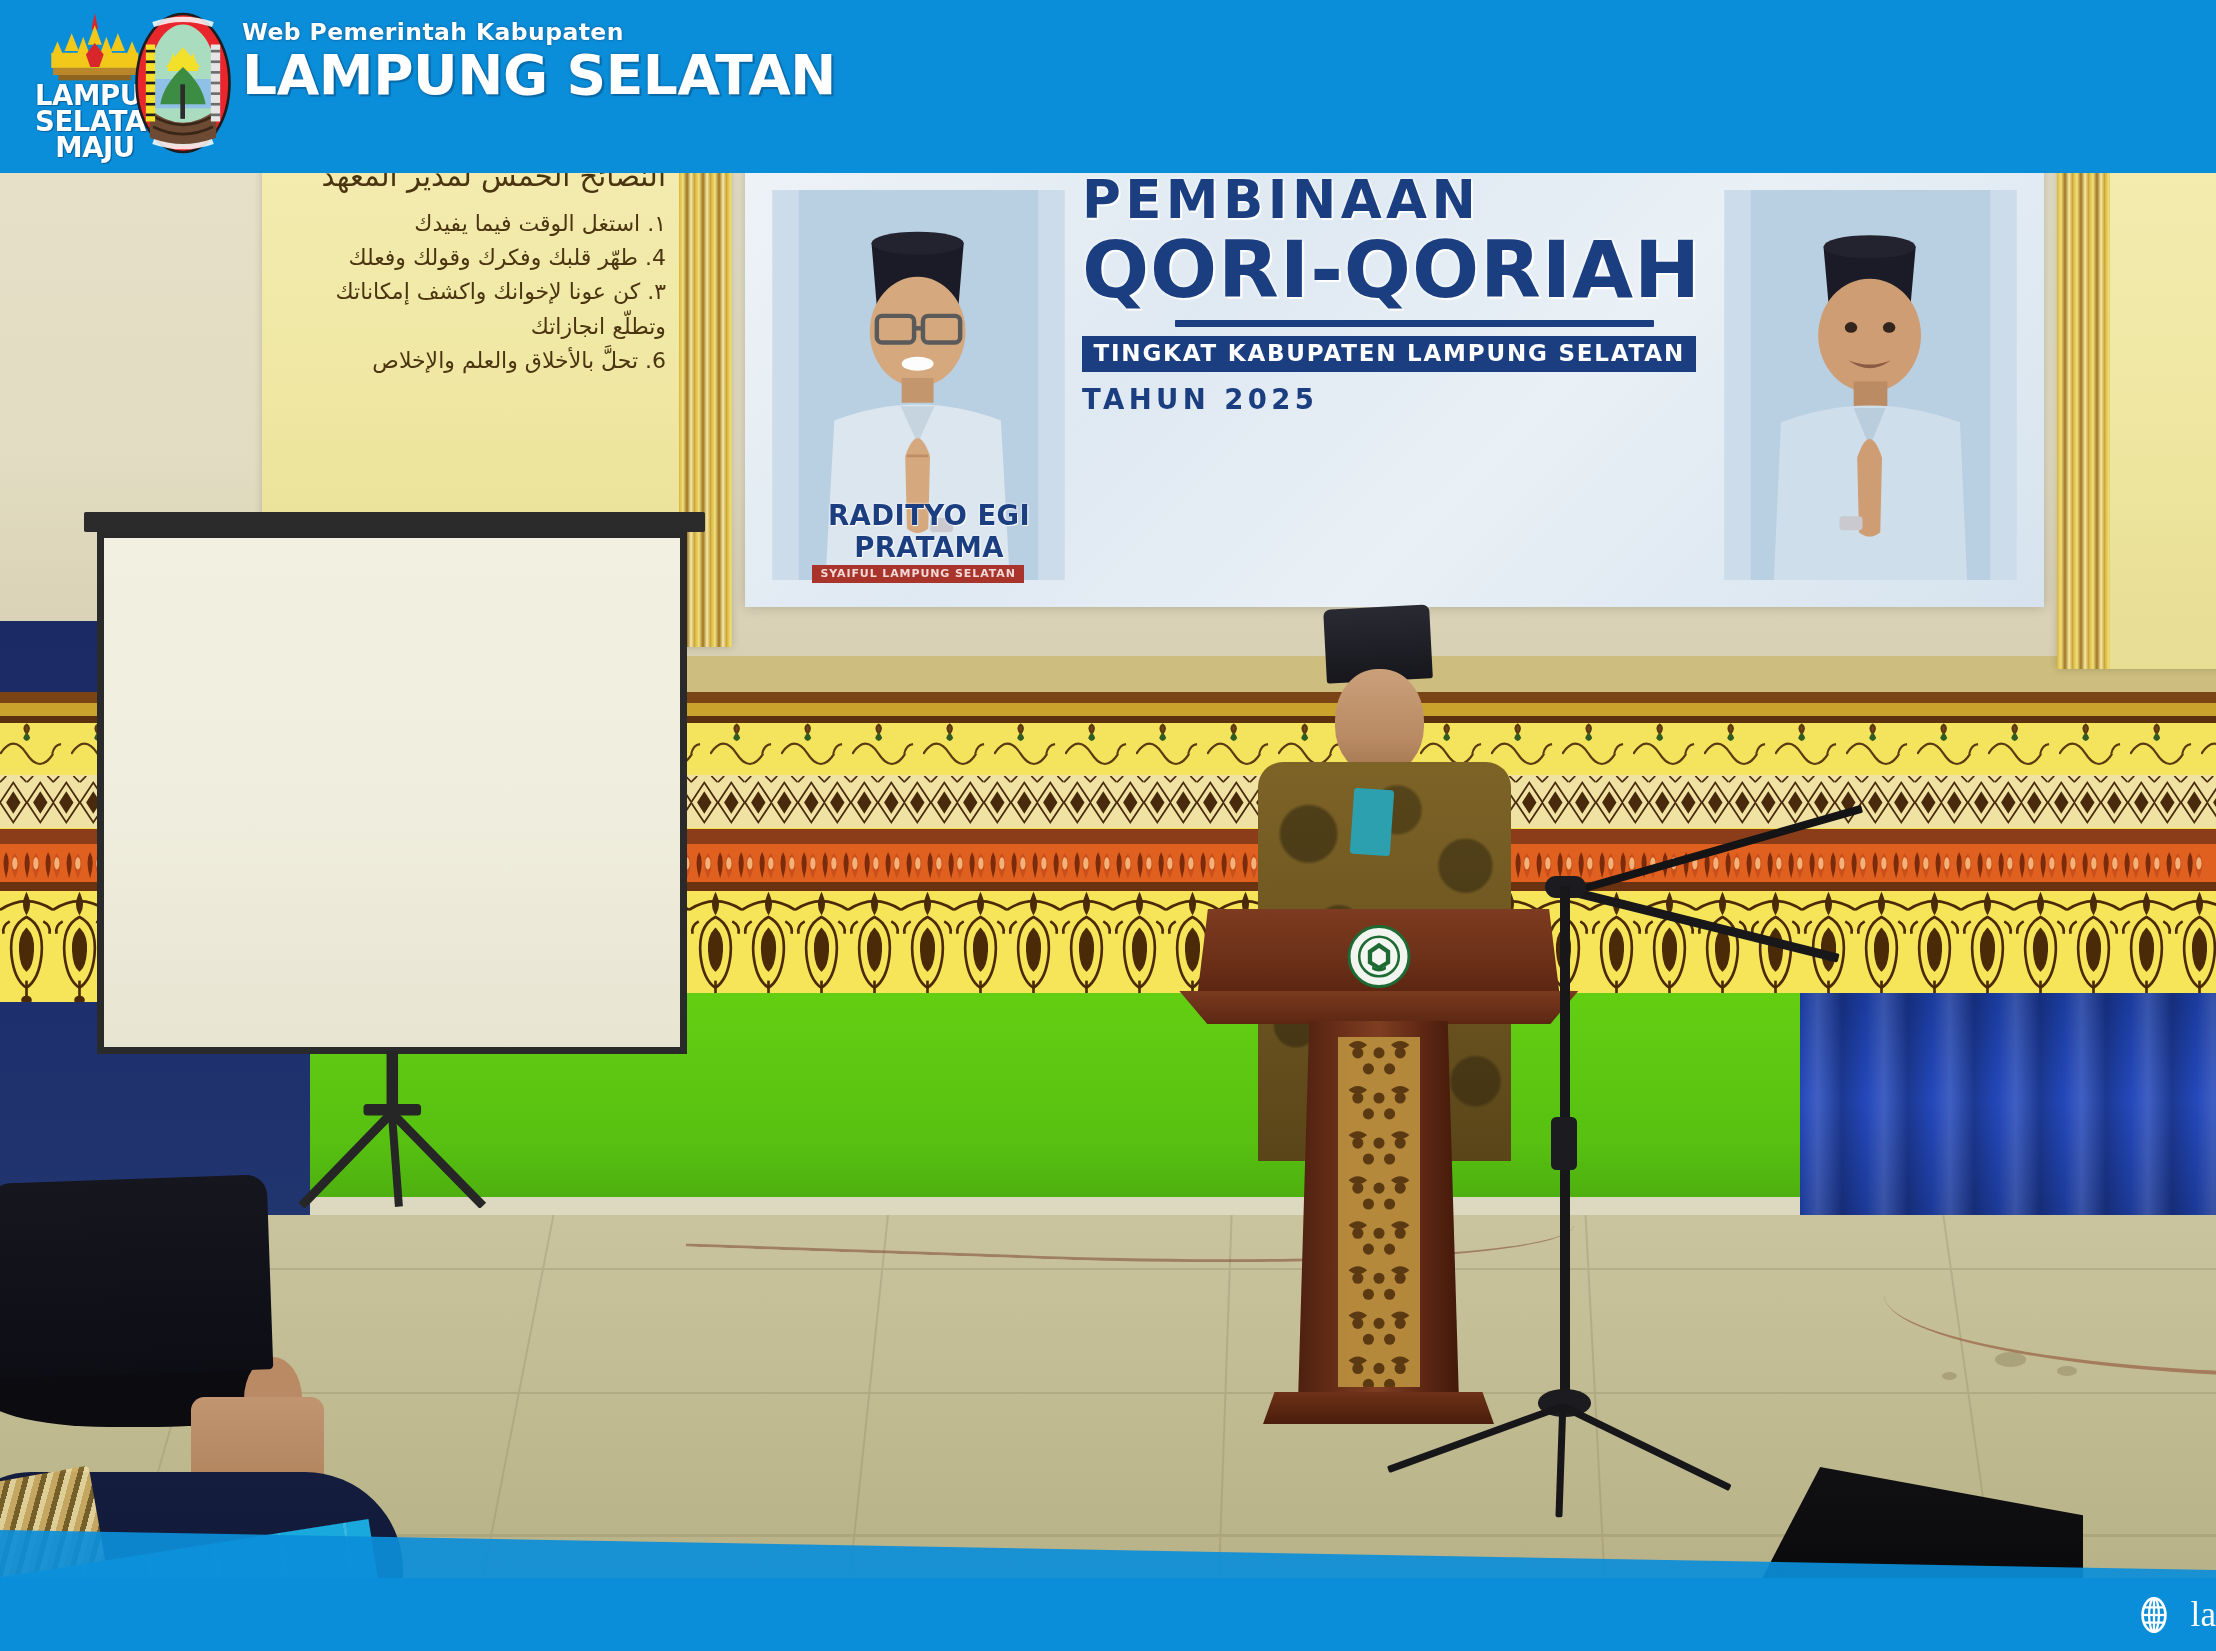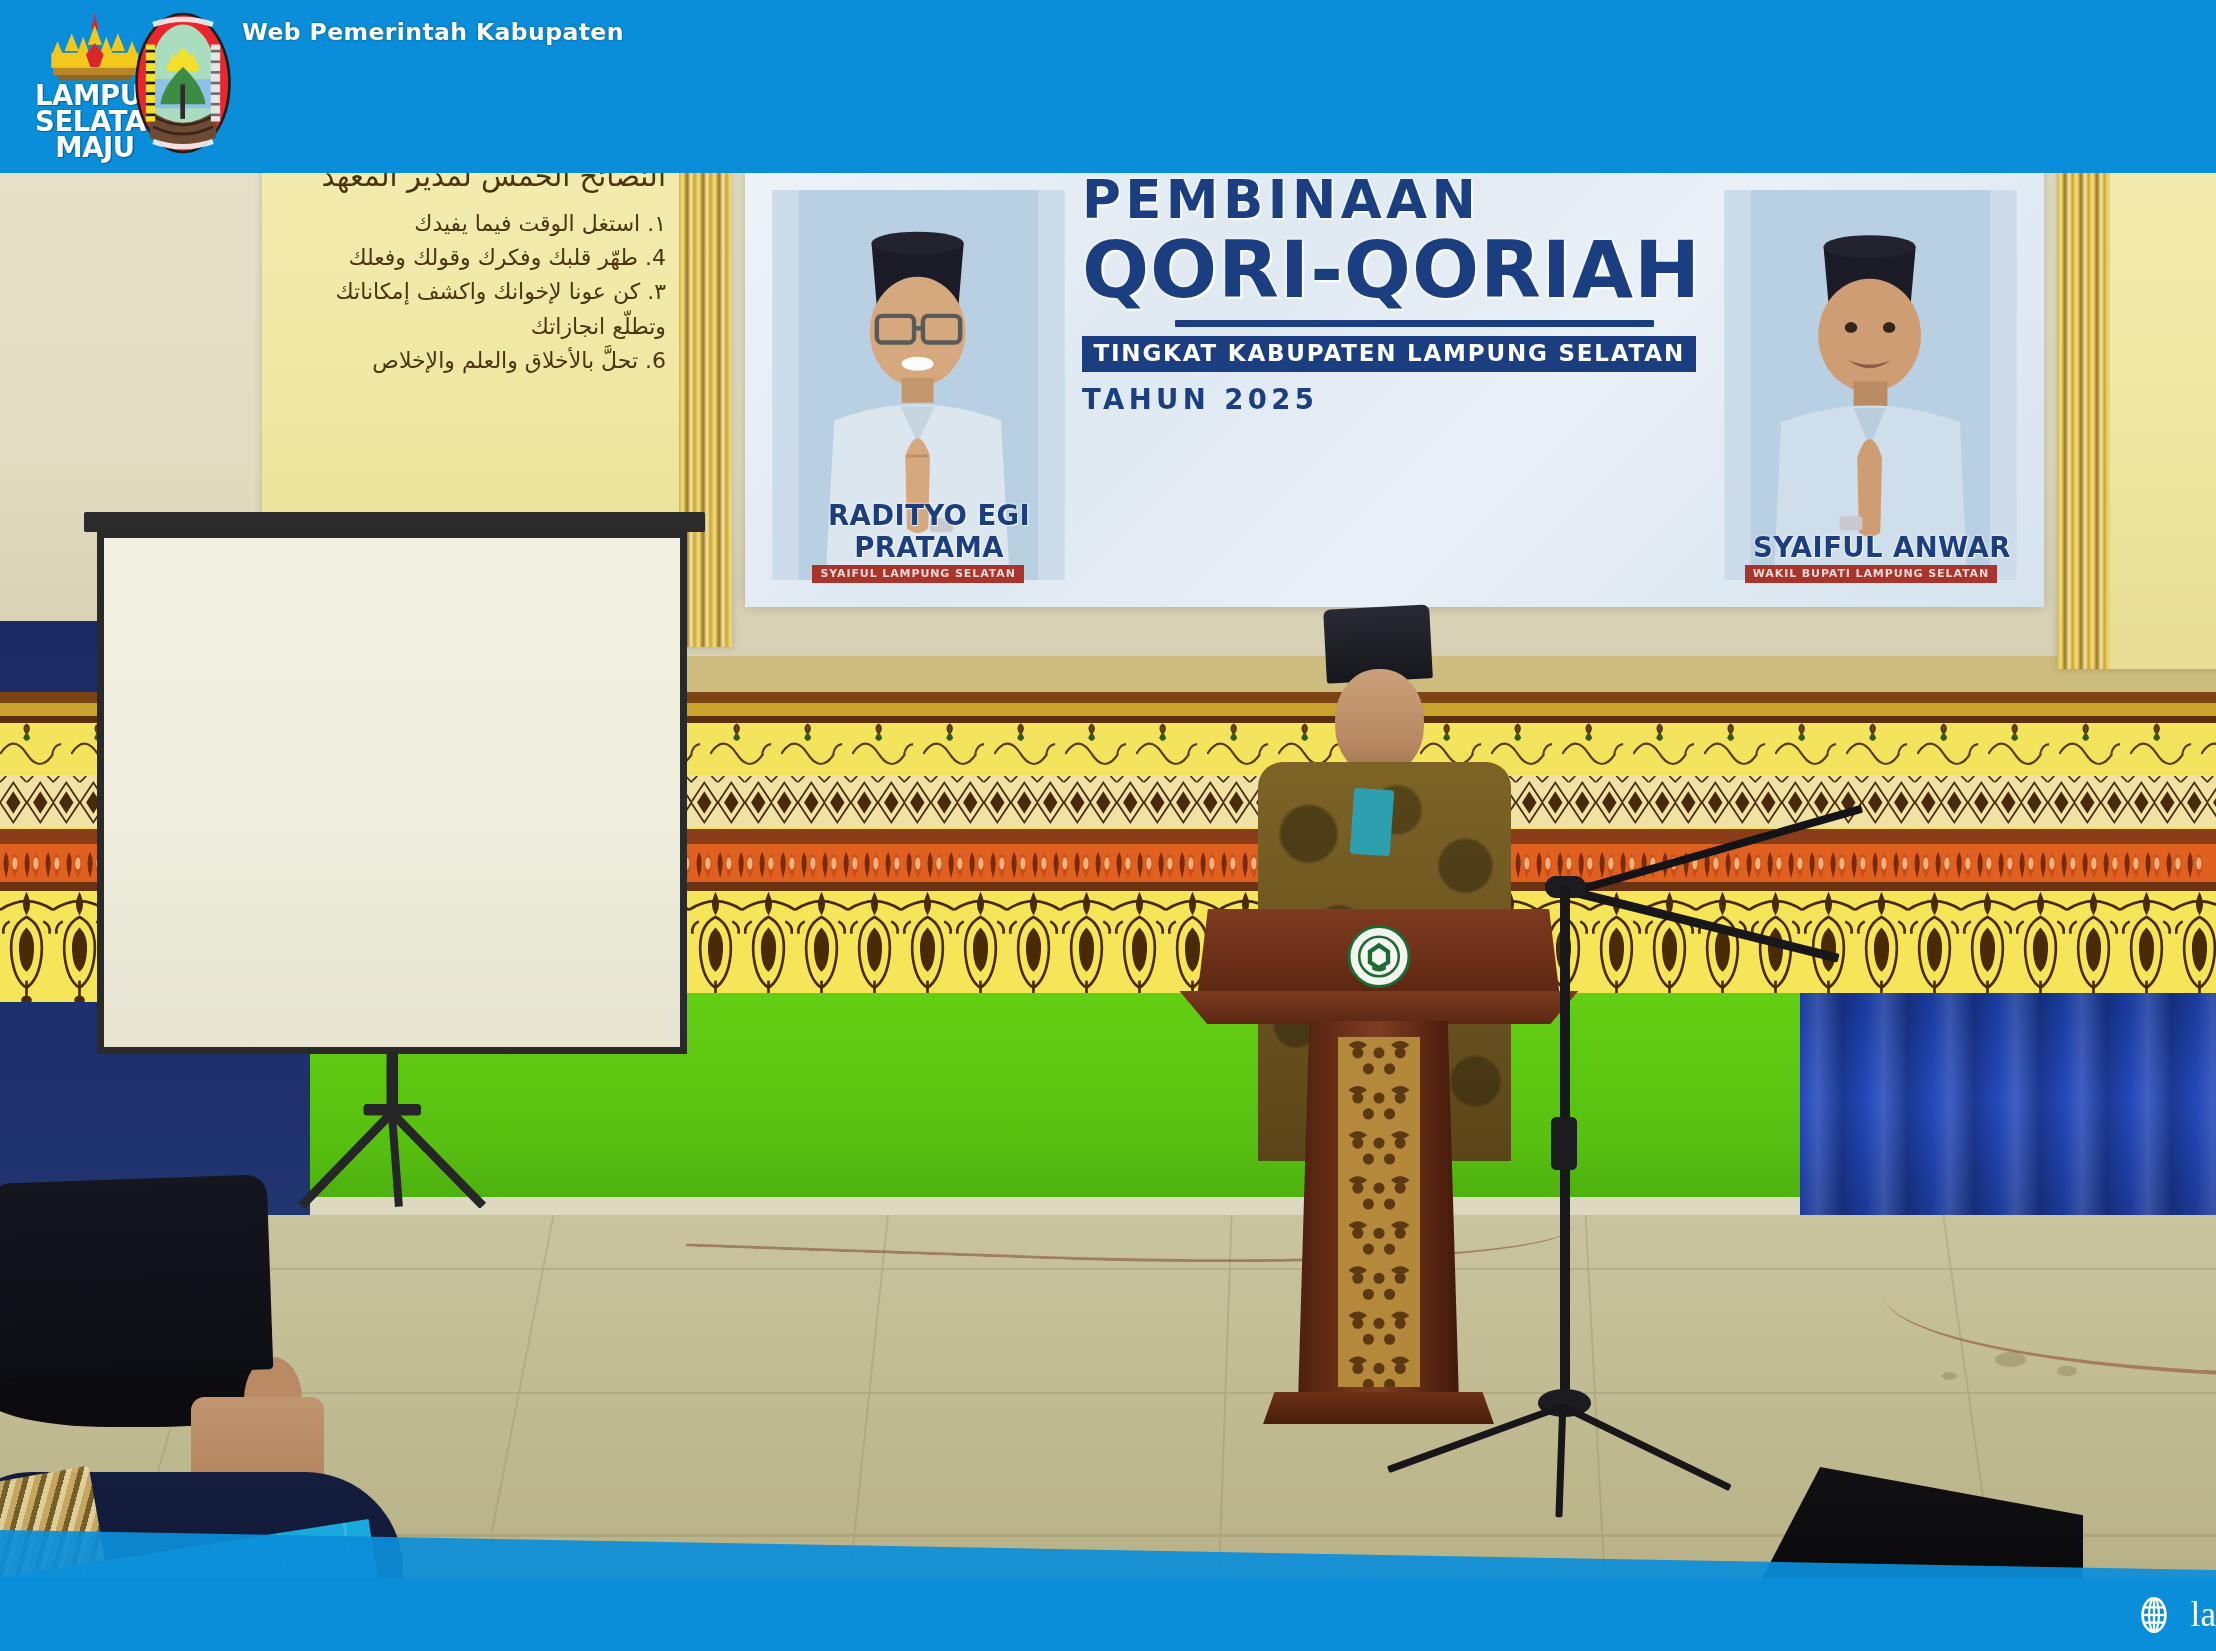--- a/index.html
+++ b/index.html
@@ -490,24 +490,20 @@
             <ellipse cx="164" cy="164" rx="58" ry="64" fill="#cf9d73"></ellipse>
             <ellipse cx="143" cy="155" rx="7" ry="6" fill="#33251c"></ellipse>
             <ellipse cx="186" cy="155" rx="7" ry="6" fill="#33251c"></ellipse>
             <path d="M140 192 q24 18 48 0 q-24 10 -48 0 z" fill="#8a5a42"></path>
             <rect x="146" y="216" width="38" height="28" fill="#bb8b63"></rect>
             <path d="M64 262 q100 -38 202 0 l8 178 h-218 z" fill="#cfdeeb"></path>
             <path d="M146 246 l18 44 l18 -44 z" fill="#bacddc"></path>
             <path d="M150 302 q14 -42 28 0 l-2 84 q-12 10 -24 0 z" fill="#cf9d73"></path>
             <rect x="130" y="368" width="26" height="16" rx="4" fill="#c9c9cf"></rect>
           </svg>
-          <div class="nameplate">
-            <div class="np-name">SYAIFUL ANWAR</div>
-            <div class="np-role">WAKIL BUPATI LAMPUNG SELATAN</div>
-          </div>
         </div>
 
       </div>
     </div>
 
     <div class="tapis">
       <div class="tapis-stripe t1"></div>
       <div class="tapis-stripe t2"></div>
       <div class="tapis-stripe t3"></div>
       <div class="tapis-stripe t4"></div>
@@ -2743,20 +2739,21 @@
             <rect x="117" y="140" width="14" height="4"></rect>
           <rect x="117" y="156" width="14" height="4"></rect>
         </g>
         <path d="M30 22 q45 -16 90 0" stroke="#fff" stroke-width="8" fill="none" opacity=".85"></path>
         <path d="M30 198 q45 16 90 0" stroke="#fff" stroke-width="8" fill="none" opacity=".85"></path>
       </svg>
     </div>
 
     <div class="hdr-titles">
       <div class="hdr-sub">Web Pemerintah Kabupaten</div>
+      <div class="hdr-main">LAMPUNG SELATAN</div>
     </div>
   </div>
 
   <div class="footer-wedge"></div>
   <div class="footer">
     <div class="footer-inner">
       <svg class="globe-icon" viewBox="0 0 100 100">
         <ellipse cx="50" cy="50" rx="30" ry="44" fill="none" stroke="#ffffff" stroke-width="7"></ellipse>
         <ellipse cx="50" cy="50" rx="13" ry="44" fill="none" stroke="#ffffff" stroke-width="6"></ellipse>
         <line x1="50" y1="6" x2="50" y2="94" stroke="#ffffff" stroke-width="6"></line>

